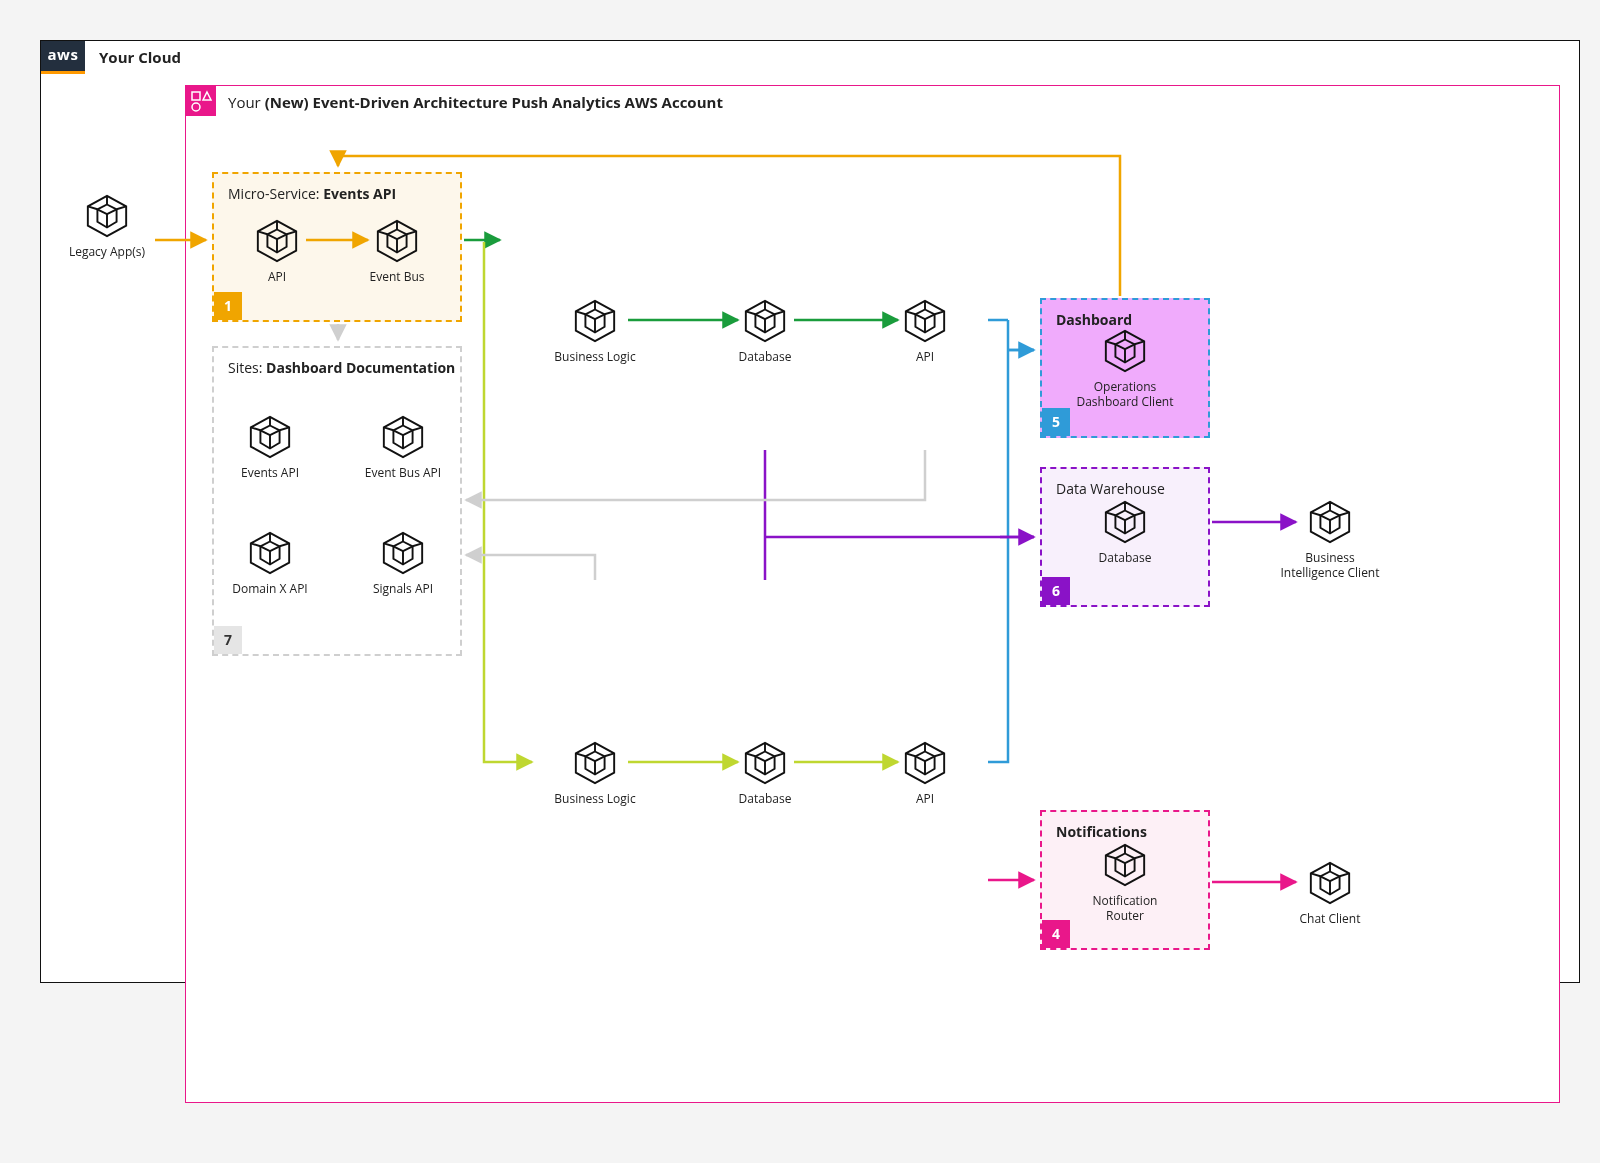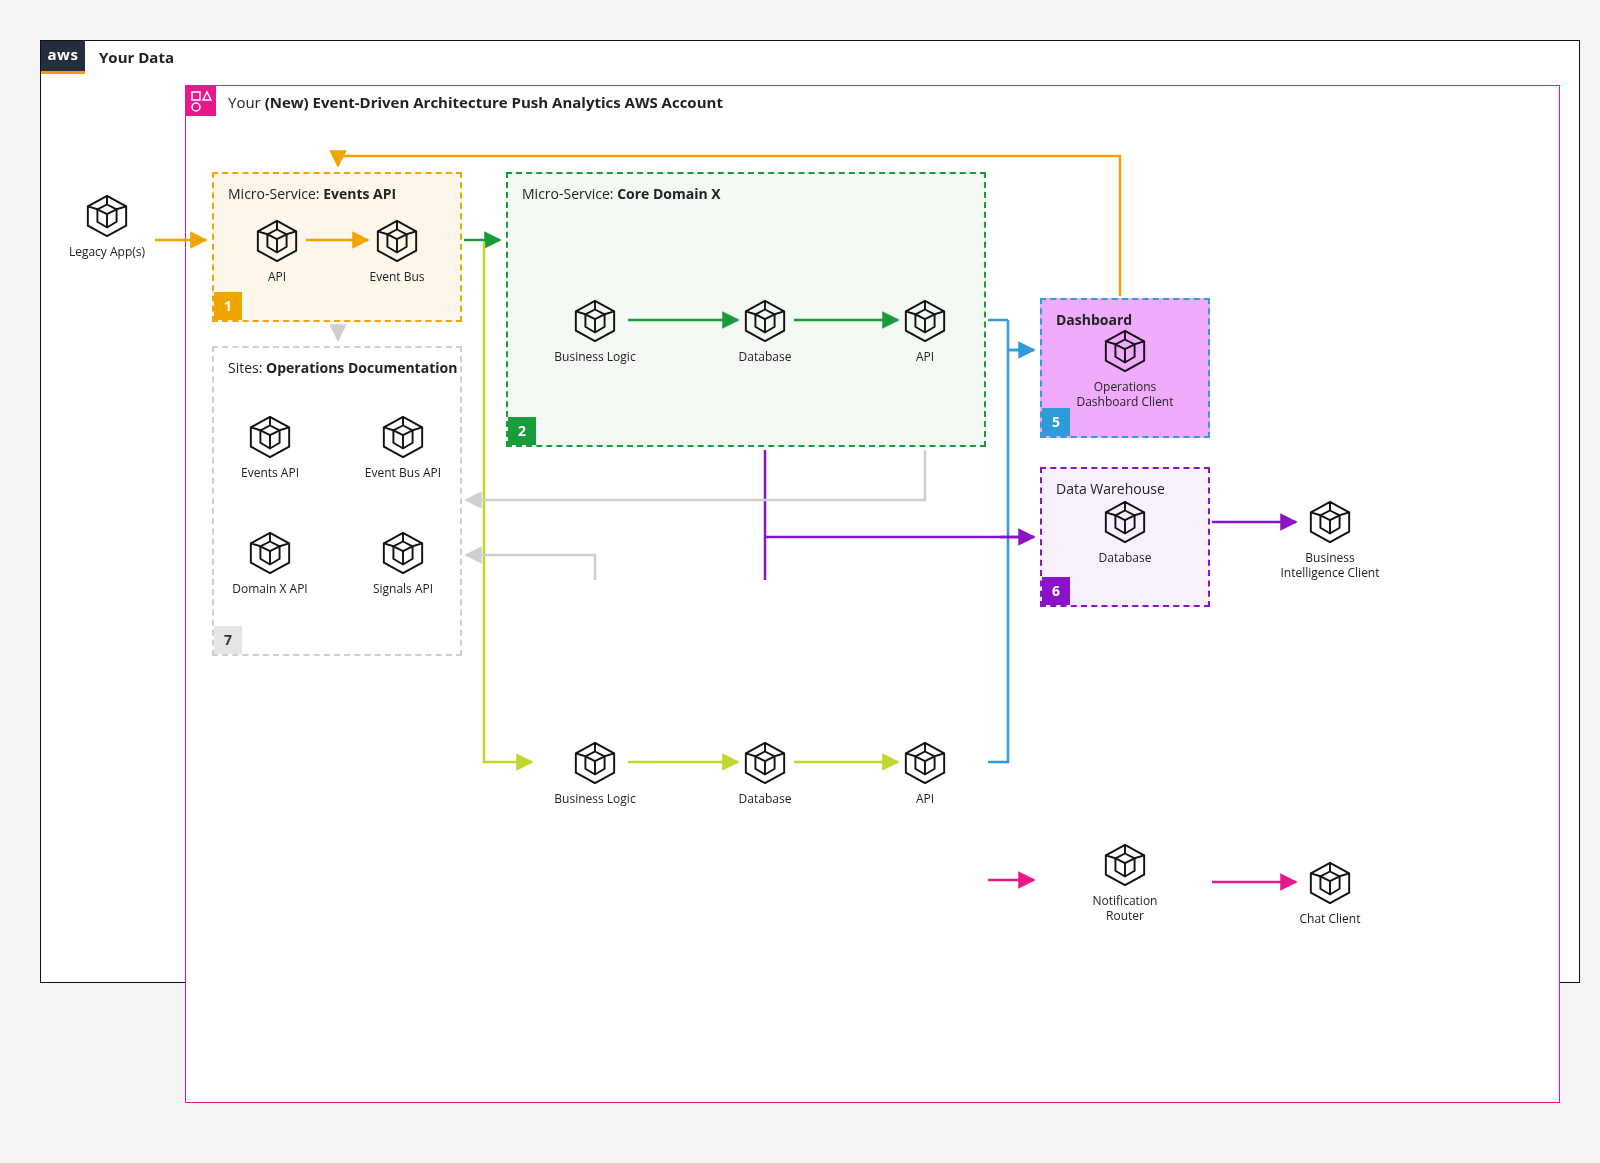--- a/index.html
+++ b/index.html
@@ -95,21 +95,21 @@
   svg.wires { position:absolute; left:0; top:0; width:1600px; height:1163px; pointer-events:none; }
 
 </style>
 </head>
 <body>
 
 <div class="canvas">
 
   <div class="cloud-frame">
     <div class="aws-logo">aws</div>
-    <div class="cloud-title">Your Data</div>
+    <div class="cloud-title">Your Cloud</div>
   </div>
 
   <div class="node" style="left:62px; top:193px;">
     <span class="cube">
       <svg viewBox="0 0 48 48">
           <use href="#cube"></use>
         </svg>
     </span>
     <div class="caption">Legacy App(s)</div>
   </div>
@@ -141,21 +141,21 @@
   </div>
   <div class="node" style="left:352px; top:218px;">
     <span class="cube"><svg viewBox="0 0 48 48">
           <use href="#cube"></use>
         </svg></span>
     <div class="caption">Event Bus</div>
   </div>
 
   <div class="box gray" style="left:212px; top:346px; width:250px; height:310px; border-color:#cfcfcf; background:#fff;">
     <div class="box-title">
-      <span>Sites: </span><b>Operations Documentation</b>
+      <span>Sites: </span><b>Dashboard Documentation</b>
     </div>
     <div class="box-num" style="background:#e5e5e5;">7</div>
   </div>
   <div class="node" style="left:225px; top:414px;">
     <span class="cube"><svg viewBox="0 0 48 48">
           <use href="#cube"></use>
         </svg></span>
     <div class="caption">Events API</div>
   </div>
   <div class="node" style="left:358px; top:414px;">
@@ -170,26 +170,20 @@
         </svg></span>
     <div class="caption">Domain X API</div>
   </div>
   <div class="node" style="left:358px; top:530px;">
     <span class="cube"><svg viewBox="0 0 48 48">
           <use href="#cube"></use>
         </svg></span>
     <div class="caption">Signals API</div>
   </div>
 
-  <div class="box" style="left:506px; top:172px; width:480px; height:275px; border-color:#1a9c3c; background:#f3faf4;">
-    <div class="box-title">
-      <span>Micro-Service: </span><b>Core Domain X</b>
-    </div>
-    <div class="box-num" style="background:#1a9c3c;">2</div>
-  </div>
   <div class="node" style="left:540px; top:298px; width:110px;">
     <span class="cube"><svg viewBox="0 0 48 48">
           <use href="#cube"></use>
         </svg></span>
     <div class="caption">Business Logic</div>
   </div>
   <div class="node" style="left:720px; top:298px;">
     <span class="cube"><svg viewBox="0 0 48 48">
           <use href="#cube"></use>
         </svg></span>
@@ -236,20 +230,24 @@
     <div class="box-title" style="font-weight:400;">Data Warehouse</div>
     <div class="box-num" style="background:#8a12c7;">6</div>
   </div>
   <div class="node" style="left:1080px; top:499px;">
     <span class="cube"><svg viewBox="0 0 48 48">
           <use href="#cube"></use>
         </svg></span>
     <div class="caption">Database</div>
   </div>
 
+  <div class="box" style="left:1040px; top:810px; width:170px; height:140px; border-color:#e9178a; background:#fdf0f6;">
+    <div class="box-title" style="font-weight:700;">Notifications</div>
+    <div class="box-num" style="background:#e9178a;">4</div>
+  </div>
   <div class="node" style="left:1075px; top:842px; width:100px;">
     <span class="cube"><svg viewBox="0 0 48 48">
           <use href="#cube"></use>
         </svg></span>
     <div class="caption">Notification Router</div>
   </div>
 
   <div class="node" style="left:1275px; top:499px; width:110px;">
     <span class="cube"><svg viewBox="0 0 48 48">
           <use href="#cube"></use>

